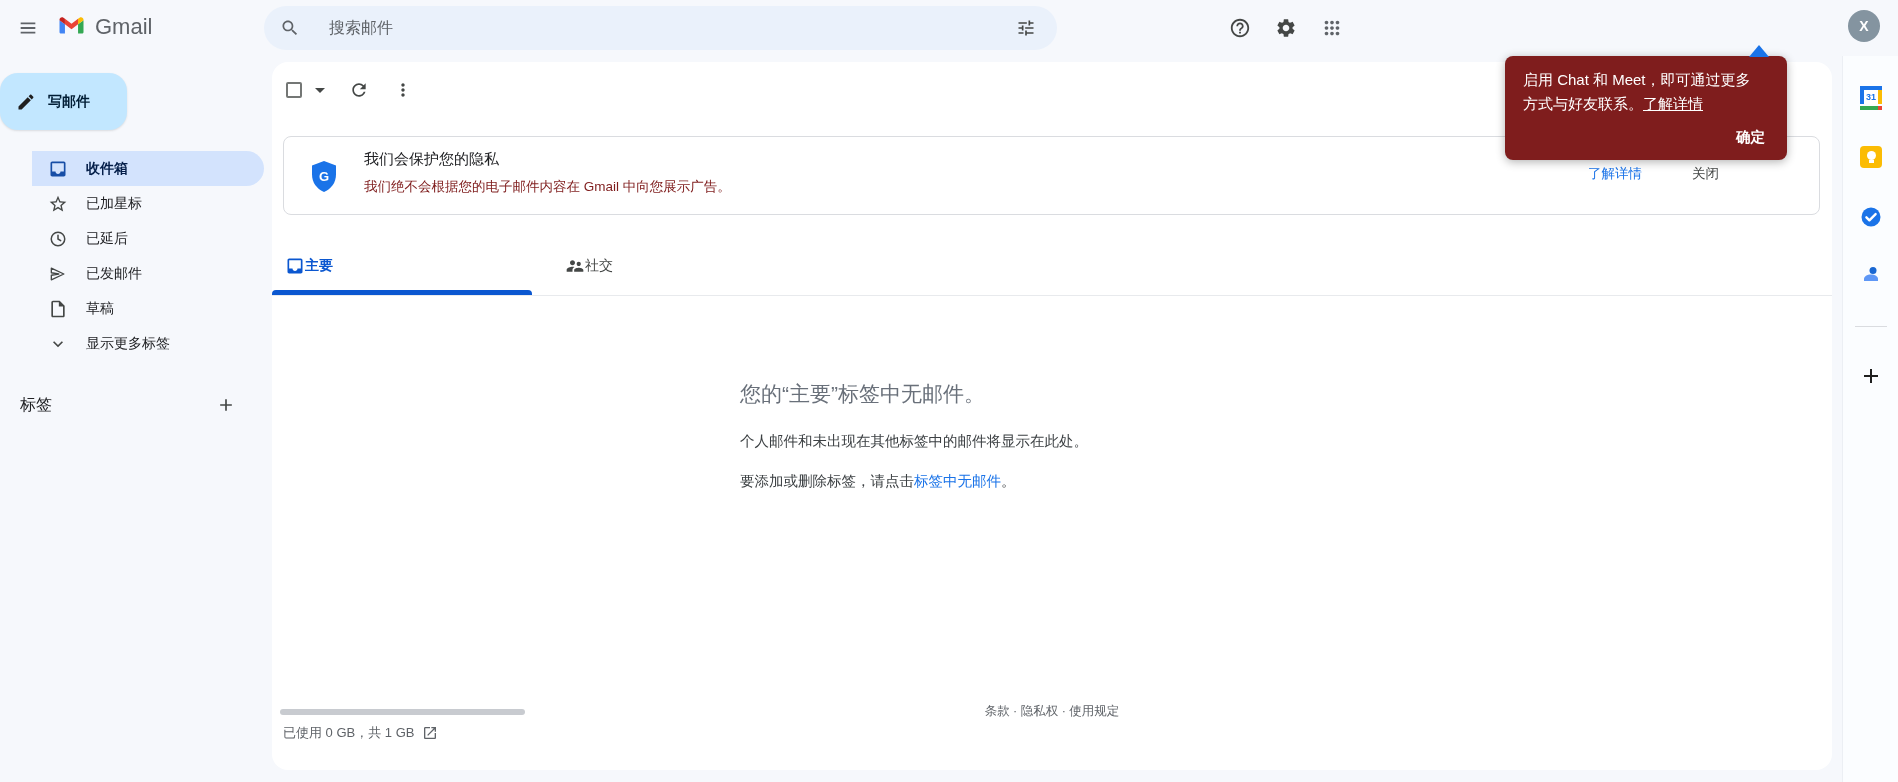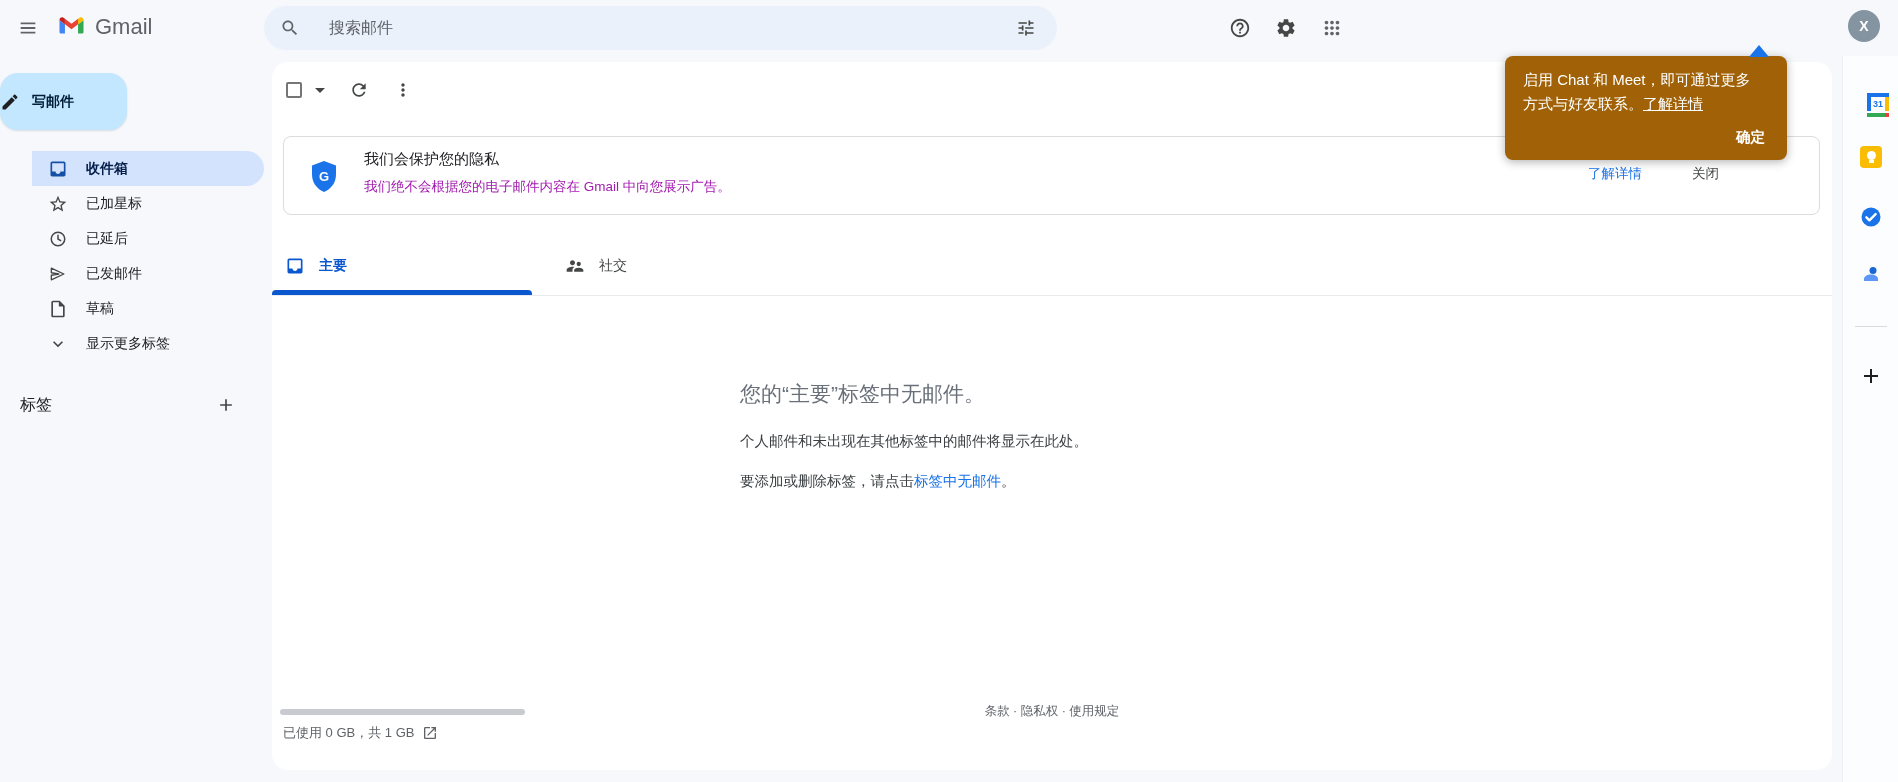--- a/index.html
+++ b/index.html
@@ -14,71 +14,71 @@
   .logo-text { font-size:22px; color:#5f6368; }
   .search-bar { position:absolute; left:264px; top:6px; width:793px; height:44px; background:#eaf1fb; border-radius:24px; display:flex; align-items:center; padding:0 14px 0 16px; }
   .search-bar input { flex:1; border:none; outline:none; background:transparent; font-size:16px; color:#202124; margin-left:29px; font-family:inherit; }
   .search-bar input::placeholder { color:#5f6368; }
   .iconbtn { width:40px; height:40px; border-radius:50%; display:flex; align-items:center; justify-content:center; cursor:pointer; }
   .tb-right { position:absolute; right:196px; top:8px; display:flex; gap:6px; }
   .avatar { position:absolute; left:1848px; top:10px; width:32px; height:32px; border-radius:50%; background:#8494a0; color:#fff; font-size:14px; font-weight:bold; display:flex; align-items:center; justify-content:center; cursor:pointer; }
 
   
   .sidebar { position:absolute; left:0; top:56px; width:264px; bottom:0; }
-  .compose { position:absolute; left:0; top:17px; width:127px; height:57px; background:#c2e7ff; border-radius:18px; display:flex; align-items:center; gap:12px; cursor:pointer; box-shadow:0 1px 2px rgba(60,64,67,.15); }
+  .compose { position:absolute; left:0; top:17px; width:127px; height:57px; background:#c2e7ff; border-radius:18px; display:flex; align-items:center; padding-left:16px; gap:12px; cursor:pointer; box-shadow:0 1px 2px rgba(60,64,67,.15); }
   .compose span { font-size:14px; font-weight:bold; color:#001d35; }
   .nav { position:absolute; left:0; top:95px; width:264px; }
   .nav-item { height:35px; display:flex; align-items:center; padding-left:16px; gap:18px; font-size:14px; color:#202124; border-radius:0 18px 18px 0; cursor:pointer;margin-left:32px; }
   .nav-item.active { background:#d3e3fd; font-weight:bold; color:#041e49; }
   .labels-row { position:absolute; left:0; top:333px; width:264px; height:32px; display:flex; align-items:center; }
   .labels-title { font-size:16px; color:#202124; margin-left:20px; }
   .labels-add { position:absolute; left:214px; top:4px; width:24px; height:24px; display:flex; align-items:center; justify-content:center; cursor:pointer; }
 
   
   .card { position:absolute; left:272px; top:62px; width:1560px; height:708px; background:#fff; border-radius:16px; }
   .list-toolbar { position:absolute; left:0; top:0; width:100%; height:56px; display:flex; align-items:center; }
   .sel-checkbox { width:16px; height:16px; border:2px solid #747775; border-radius:2px; margin-left:14px; cursor:pointer; }
   .sel-caret { width:0; height:0; border-left:5px solid transparent; border-right:5px solid transparent; border-top:5px solid #444746; margin-left:13px; cursor:pointer; }
 
   .banner { position:absolute; left:11px; top:74px; right:12px; height:79px; border:1px solid #dadce0; border-radius:8px; }
   .banner-shield { position:absolute; left:24px; top:23px; }
   .banner-title { position:absolute; left:80px; top:13px; font-size:15px; color:#202124; }
-  .banner-body { position:absolute; left:80px; top:41px; font-size:13.5px; color:#a21caf; }
+  .banner-body { position:absolute; left:80px; top:41px; font-size:13.5px; color:#7f1d1d; }
   .banner-links { position:absolute; right:100px; top:28px; display:flex; gap:50px; font-size:13.5px; }
   .banner-learn { color:#1a73e8; cursor:pointer; }
   .banner-close { color:#444746; cursor:pointer; }
 
   .tabs { position:absolute; left:0; top:175px; width:100%; height:59px; border-bottom:1px solid #e8eaed; display:flex; }
-  .tab { position:relative; width:280px; height:100%; display:flex; align-items:center; padding-left:13px; gap:14px; font-size:14px; color:#444746; cursor:pointer; }
+  .tab { position:relative; width:280px; height:100%; display:flex; align-items:center; padding-left:13px; gap:0; font-size:14px; color:#444746; cursor:pointer; }
   .tab.active { color:#0b57d0; font-weight:bold; }
   .tab.active::after { content:""; position:absolute; left:0; bottom:0; width:260px; height:5px; background:#0b57d0; border-radius:4px 4px 0 0; }
 
   .empty { position:absolute; left:468px; top:318px; }
   .empty-title { font-size:21px; color:#69707a; margin-bottom:24px; }
   .empty-line { font-size:14.5px; color:#3c4043; margin-bottom:21px; }
   .empty-link { color:#1a73e8; cursor:pointer; }
 
   .hscroll { position:absolute; left:8px; top:647px; width:245px; height:6px; background:#c8cbd0; border-radius:3px; cursor:pointer; }
   .storage { position:absolute; left:11px; top:662px; display:flex; align-items:center; gap:8px; font-size:13px; color:#5f6368; }
   .terms { position:absolute; left:0; top:641px; width:100%; text-align:center; font-size:12.5px; color:#5f6368; }
 
   
-  .promo { position:absolute; left:1505px; top:56px; width:282px; height:104px; background:#a16207; border-radius:8px; box-shadow:0 2px 10px rgba(0,0,0,.3); z-index:50; color:#fff; }
+  .promo { position:absolute; left:1505px; top:56px; width:282px; height:104px; background:#7f1d1d; border-radius:8px; box-shadow:0 2px 10px rgba(0,0,0,.3); z-index:50; color:#fff; }
   .promo-arrow { position:absolute; left:1749px; top:45px; width:0; height:0; border-left:10px solid transparent; border-right:10px solid transparent; border-bottom:12px solid #1a73e8; z-index:51; }
   .promo-l1 { position:absolute; left:18px; top:15px; font-size:15px; }
   .promo-l2 { position:absolute; left:18px; top:39px; font-size:15px; }
   .promo-l2 a { color:#fff; text-decoration:underline; cursor:pointer; }
   .promo-ok { position:absolute; right:22px; bottom:13px; font-size:14.5px; font-weight:bold; cursor:pointer; }
 
   
   .companion { position:absolute; left:1842px; top:56px; width:56px; bottom:0; background:#fbfdff; border-left:1px solid #eceff4; }
   .comp-icon { position:absolute; left:16px; width:24px; height:24px; cursor:pointer; }
   .comp-divider { position:absolute; left:12px; top:270px; width:32px; height:1px; background:#dadce0; }
   
-  .cal { position:relative; width:22px; height:24px; margin:8px; }
+  .cal { position:relative; width:22px; height:24px; margin:1px; }
   .cal .c-top { position:absolute; left:0; top:0; width:22px; height:4px; background:#1a73e8; }
   .cal .c-left { position:absolute; left:0; top:4px; width:4px; height:14px; background:#1a73e8; }
   .cal .c-right { position:absolute; right:0; top:4px; width:4px; height:14px; background:#fbbc04; }
   .cal .c-bottom { position:absolute; left:0; bottom:0; width:18px; height:4px; background:#34a853; }
   .cal .c-corner { position:absolute; right:0; bottom:0; width:4px; height:4px; background:#ea4335; }
   .cal .c-center { position:absolute; left:4px; top:4px; width:14px; height:14px; background:#fff; display:flex; align-items:center; justify-content:center; font-size:9px; font-weight:bold; color:#1a73e8; }
   
   .keep { position:relative; width:22px; height:22px; margin:1px; background:#fbbc04; border-radius:4px; }
   .keep .bulb { position:absolute; left:6.5px; top:4.5px; width:9px; height:9px; background:#fff; border-radius:50%; }
   .keep .base { position:absolute; left:8.5px; top:13.5px; width:5px; height:3px; background:#fff; }

